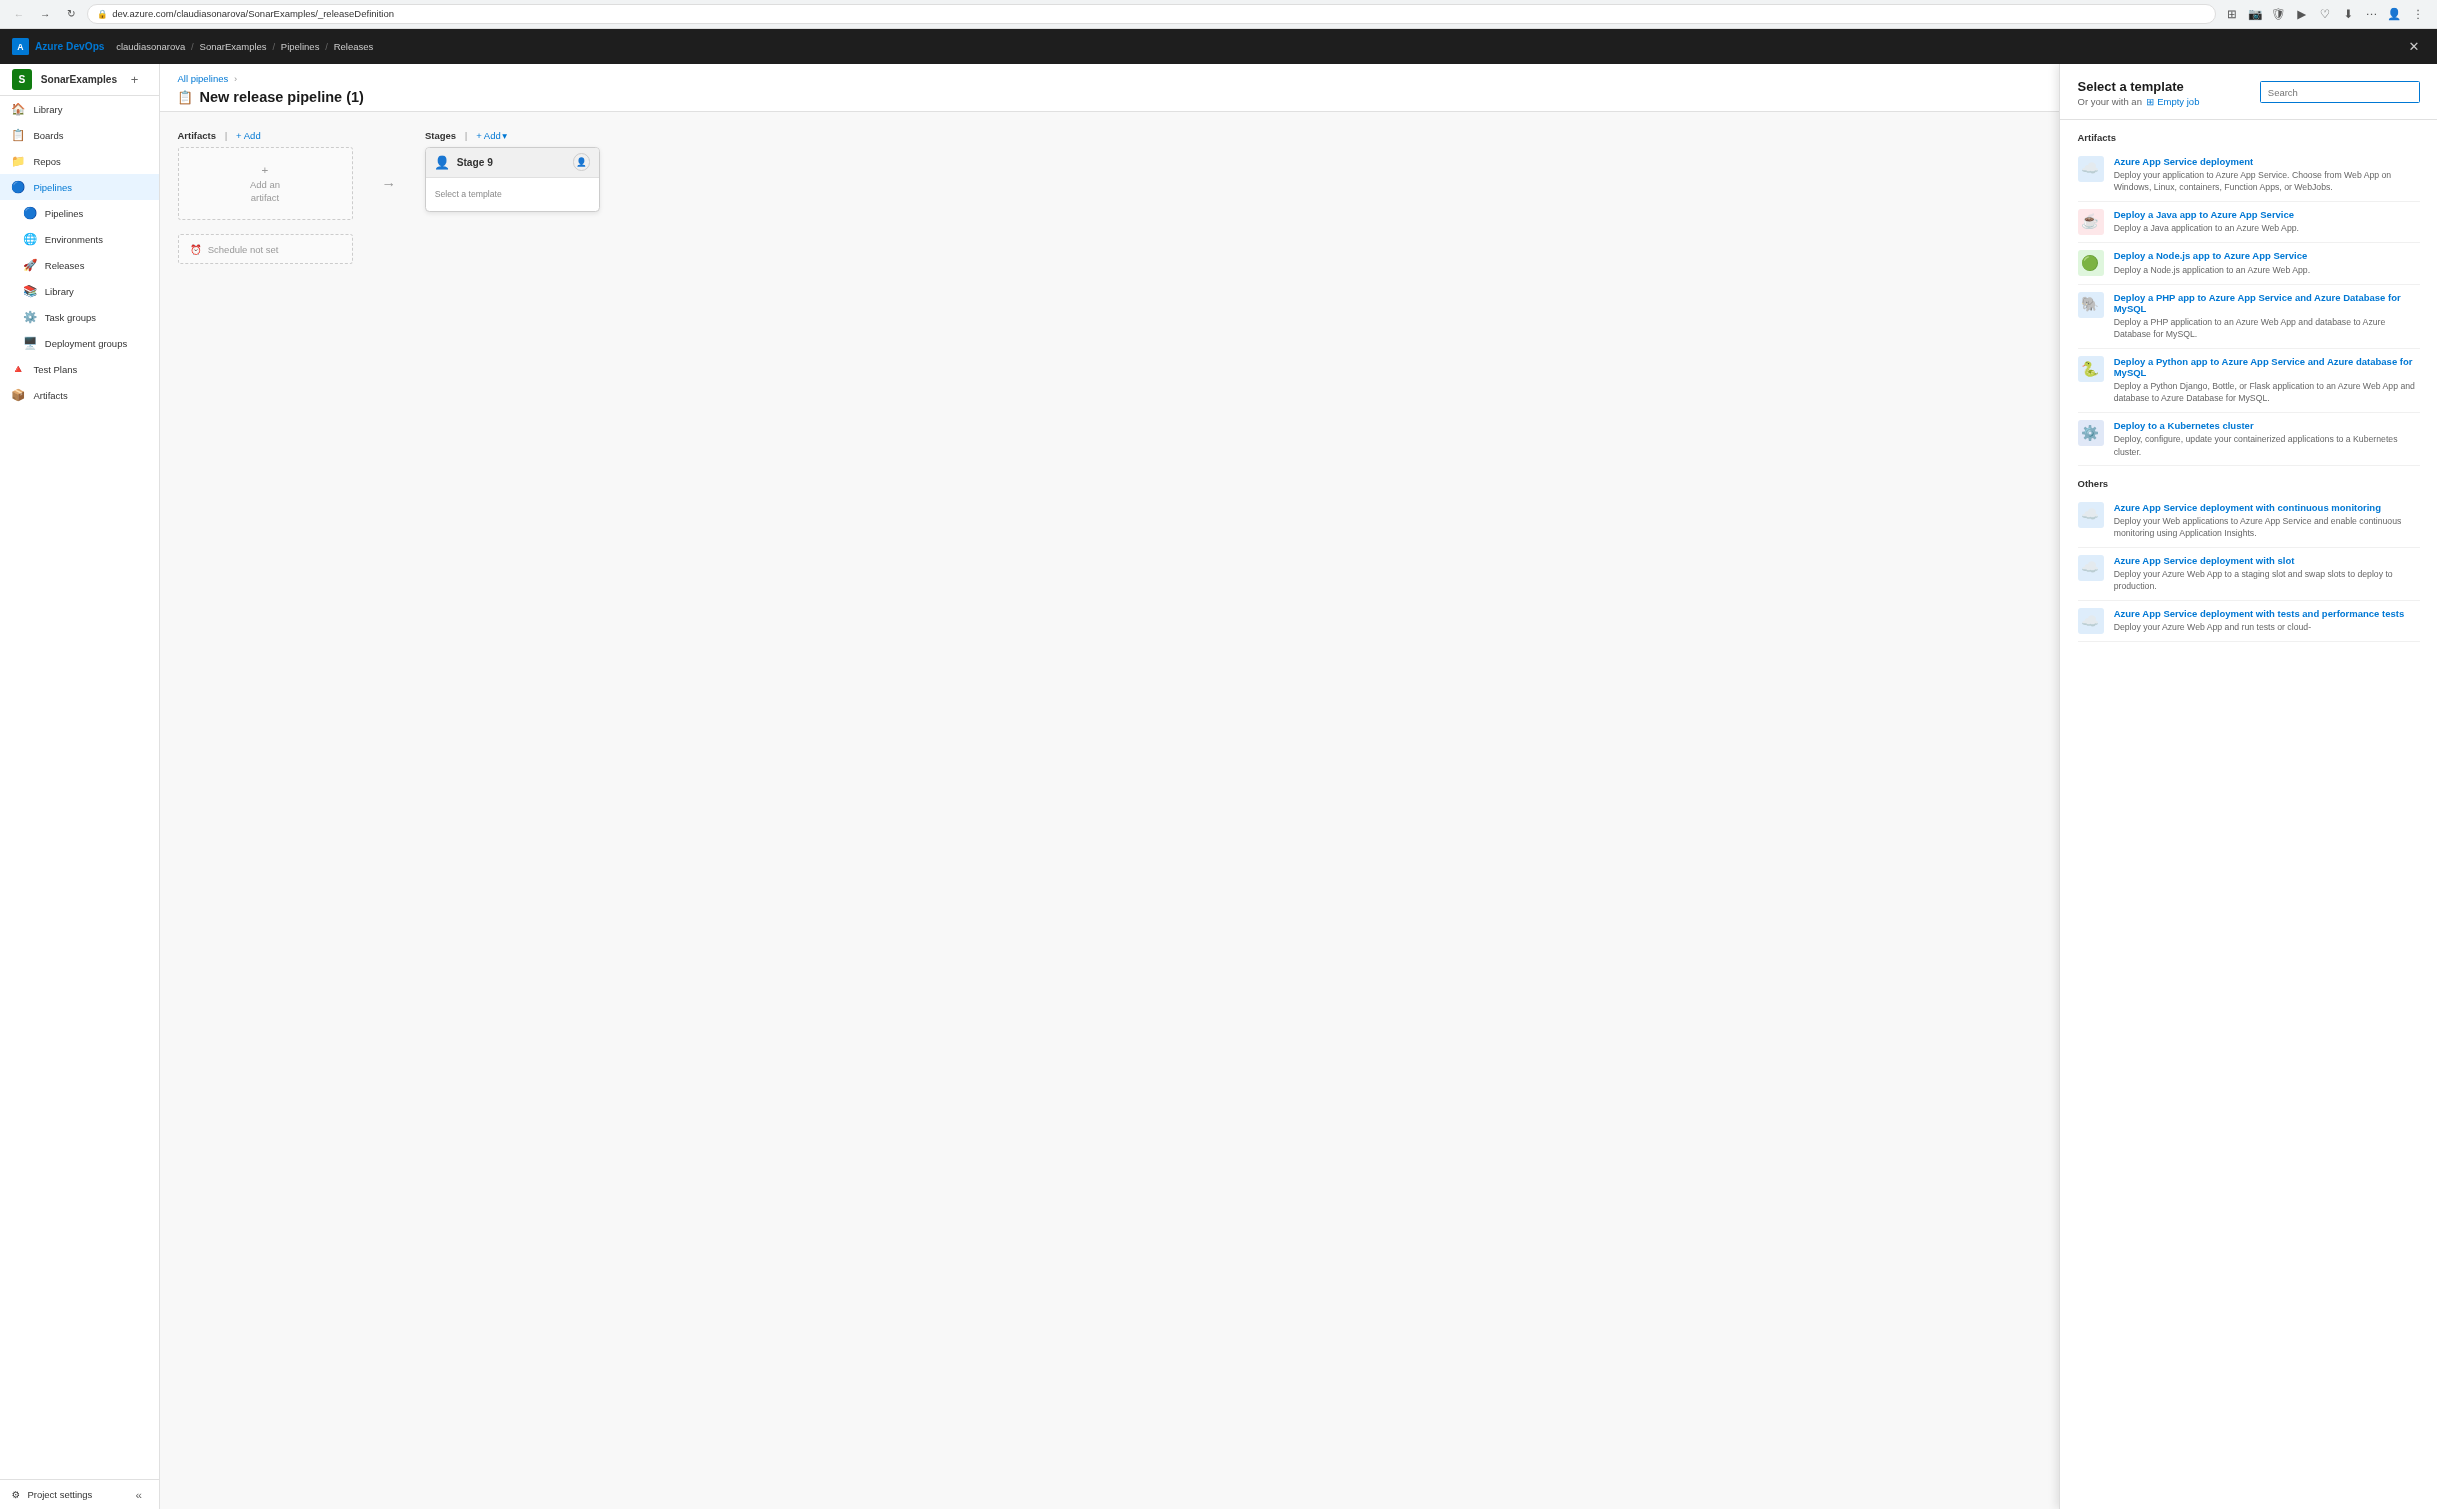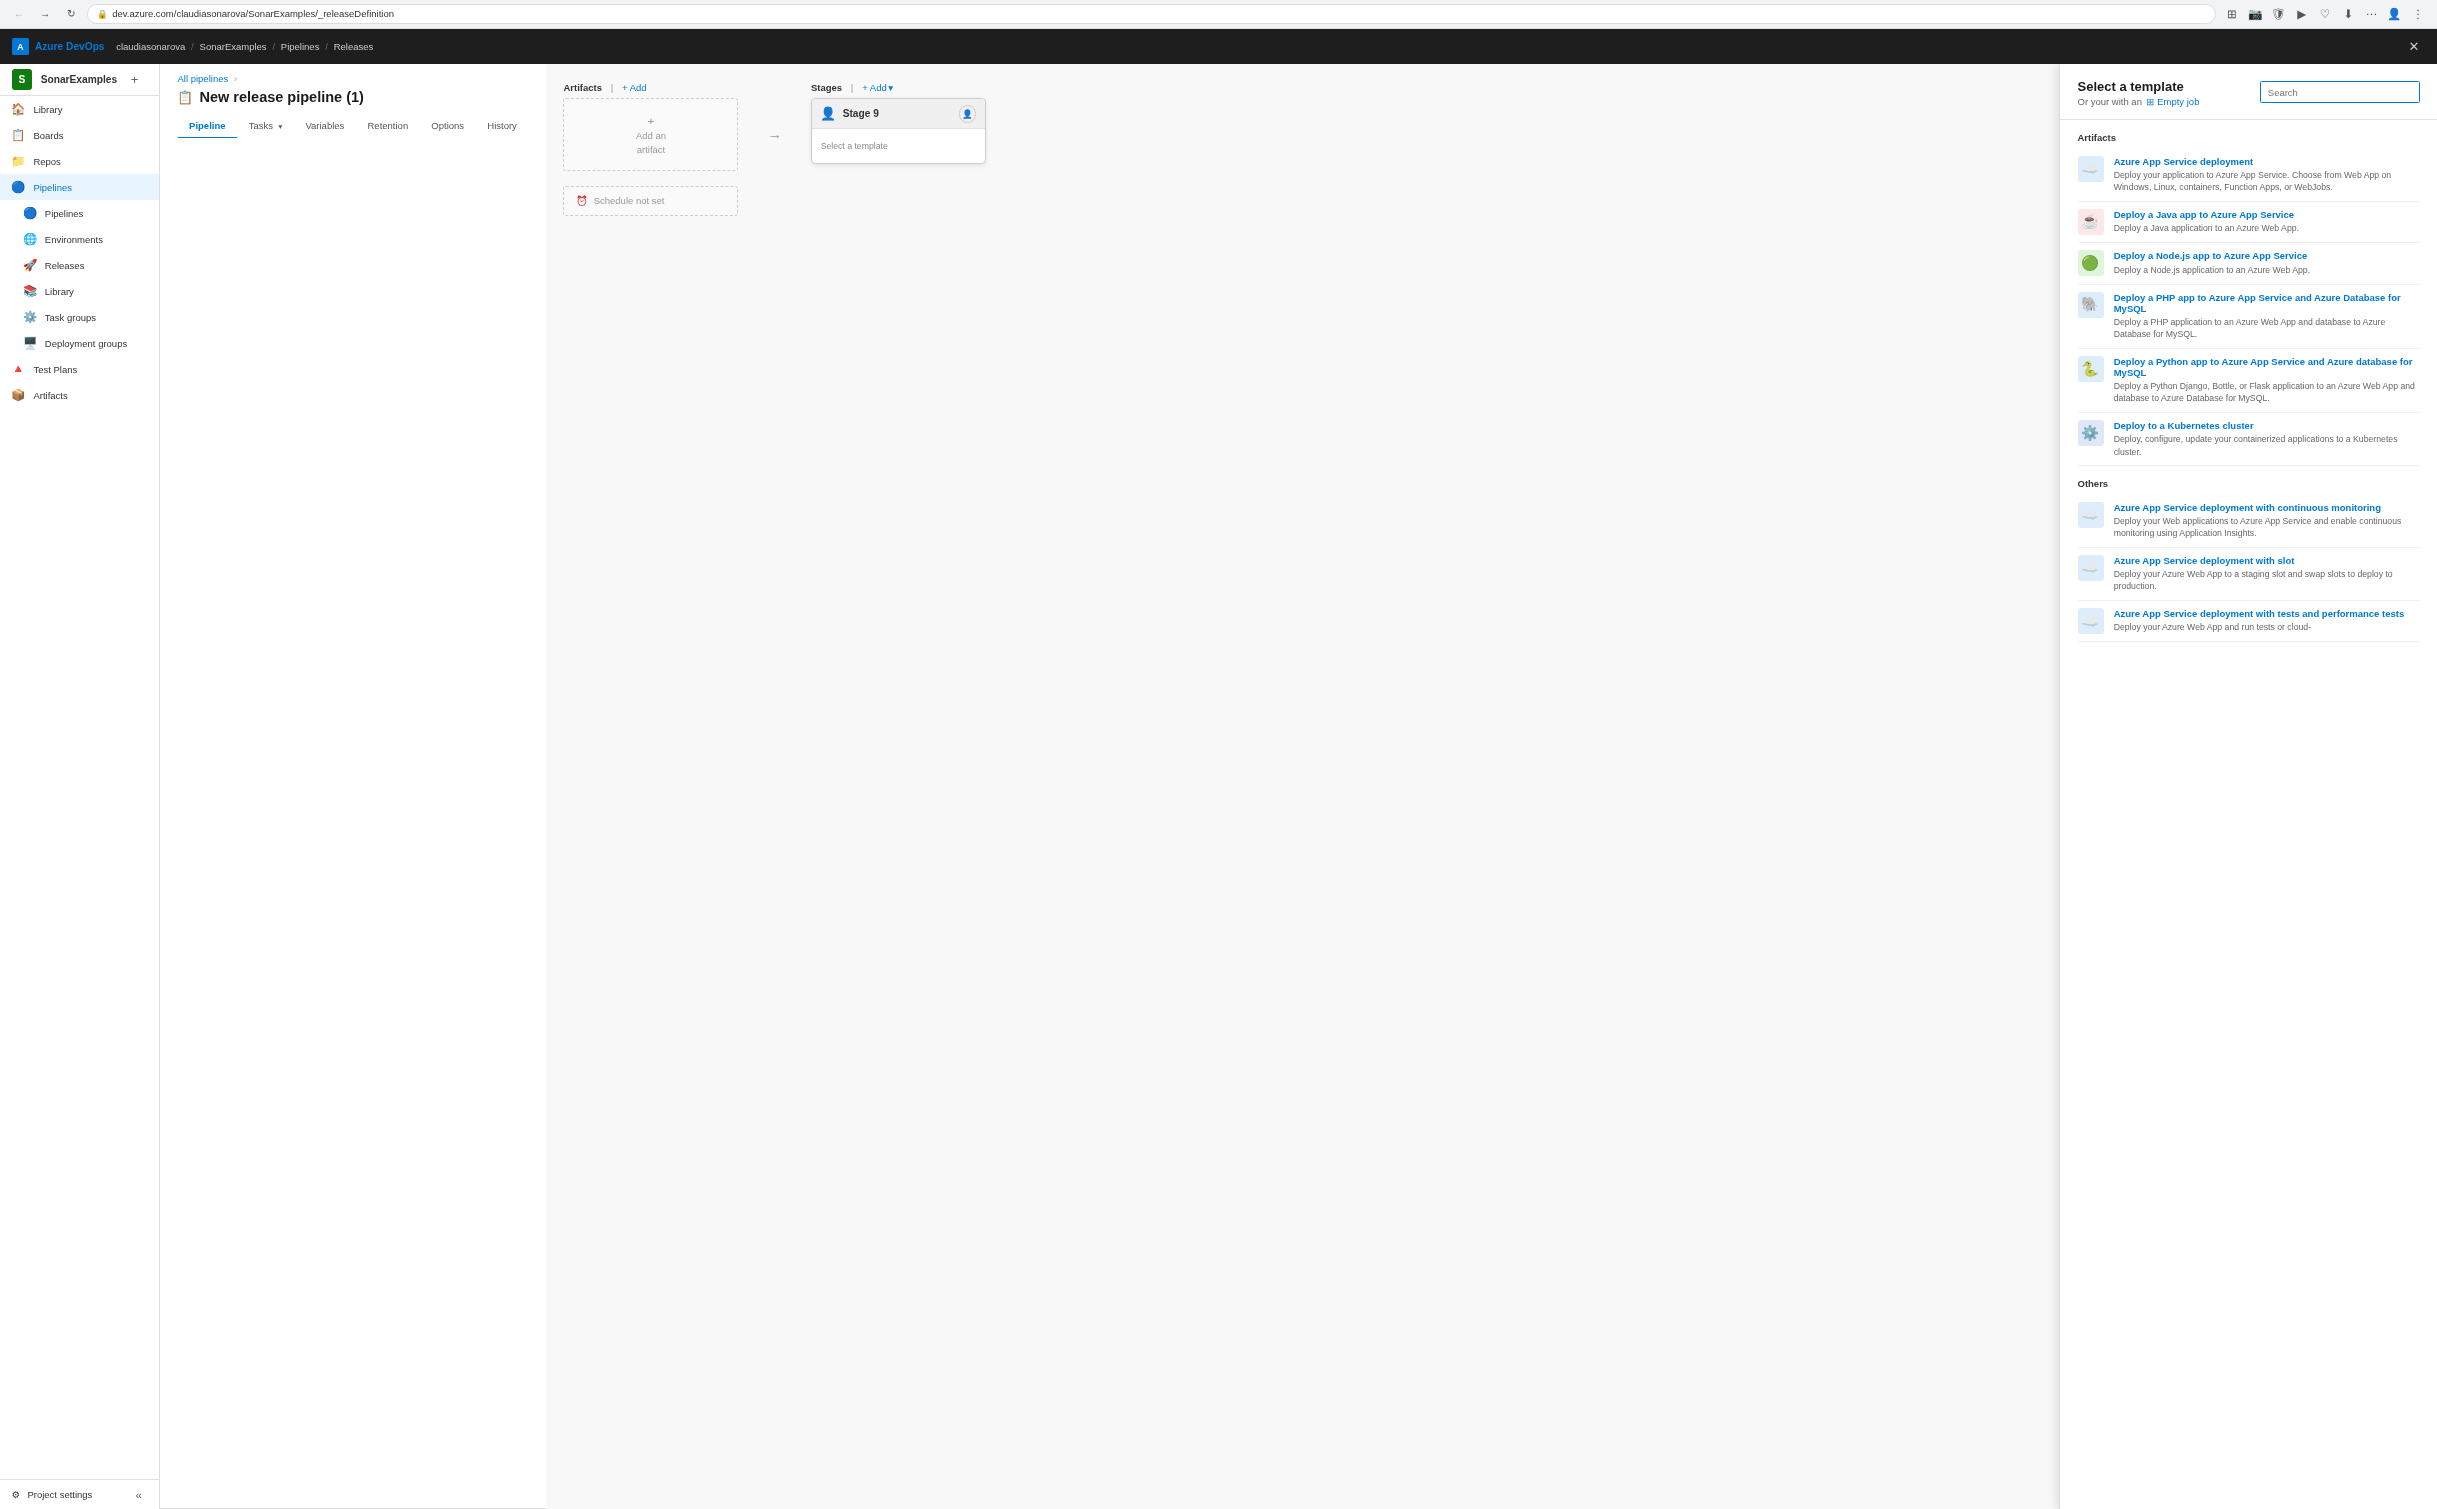--- a/index.html
+++ b/index.html
@@ -186,21 +186,21 @@
       cursor: pointer;
       font-size: 11.6px;
       display: flex; align-items: center; justify-content: center;
       margin-left: auto;
     }
 
     
     .content-area {
       flex: 1;
       display: flex;
-      flex-direction: row;
+      flex-direction: column;
       overflow: hidden;
       background: #f8f8f8;
       position: relative;
       justify-content: center;
     }
 
     
     .content-header {
       background: #fff;
       border-bottom: 0.7px solid #e0e0e0;
@@ -579,31 +579,20 @@
 
       <div class="content-header">
         <div class="content-breadcrumb">
           <a>All pipelines</a>
           <span class="sep">›</span>
         </div>
         <div class="content-title">
           <span class="pipeline-icon">📋</span>
           <span>New release pipeline (1)</span>
         </div>
-        <div class="content-tabs">
-          <a class="content-tab active">Pipeline</a>
-          <a class="content-tab">
-            <span>Tasks</span>
-            <span class="chevron">▾</span>
-          </a>
-          <a class="content-tab">Variables</a>
-          <a class="content-tab">Retention</a>
-          <a class="content-tab">Options</a>
-          <a class="content-tab">History</a>
-        </div>
       </div>
 
       <div class="pipeline-canvas">
 
         <div class="pipeline-section">
           <div class="pipeline-section-header">
             <span>Artifacts</span>
             <span class="pipe-sep">|</span>
             <button class="add-btn">+ Add</button>
           </div>

